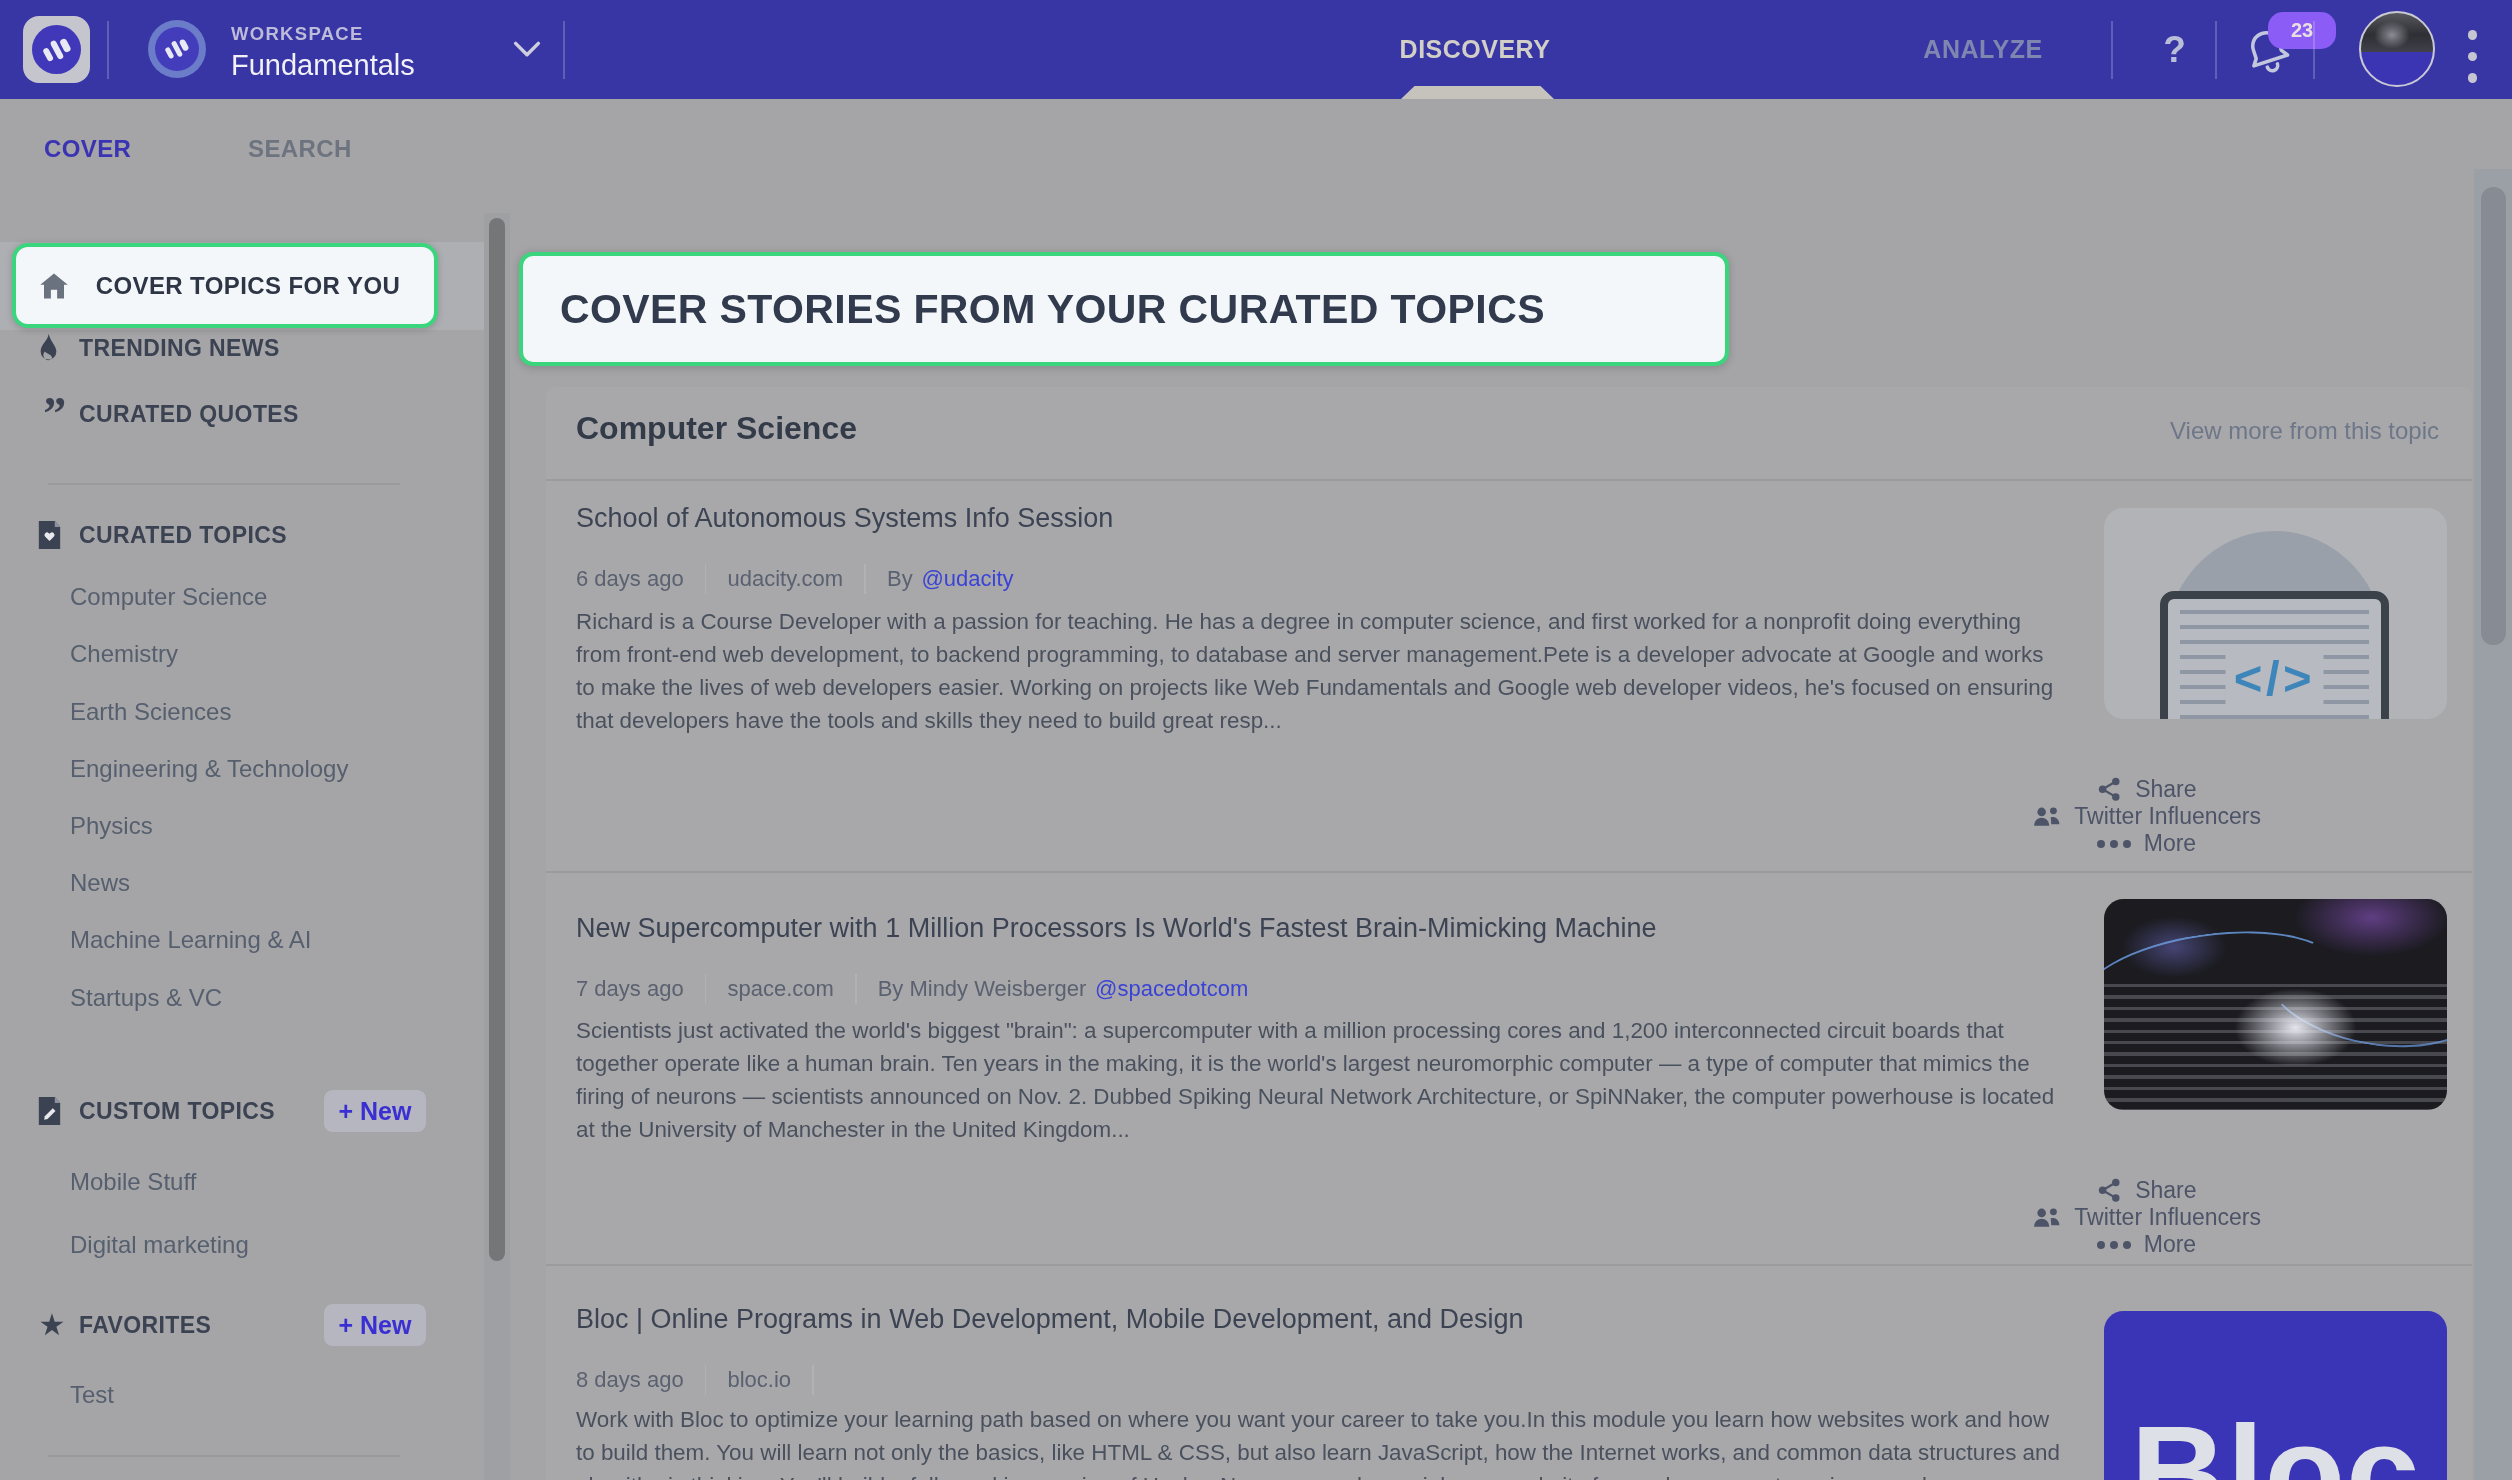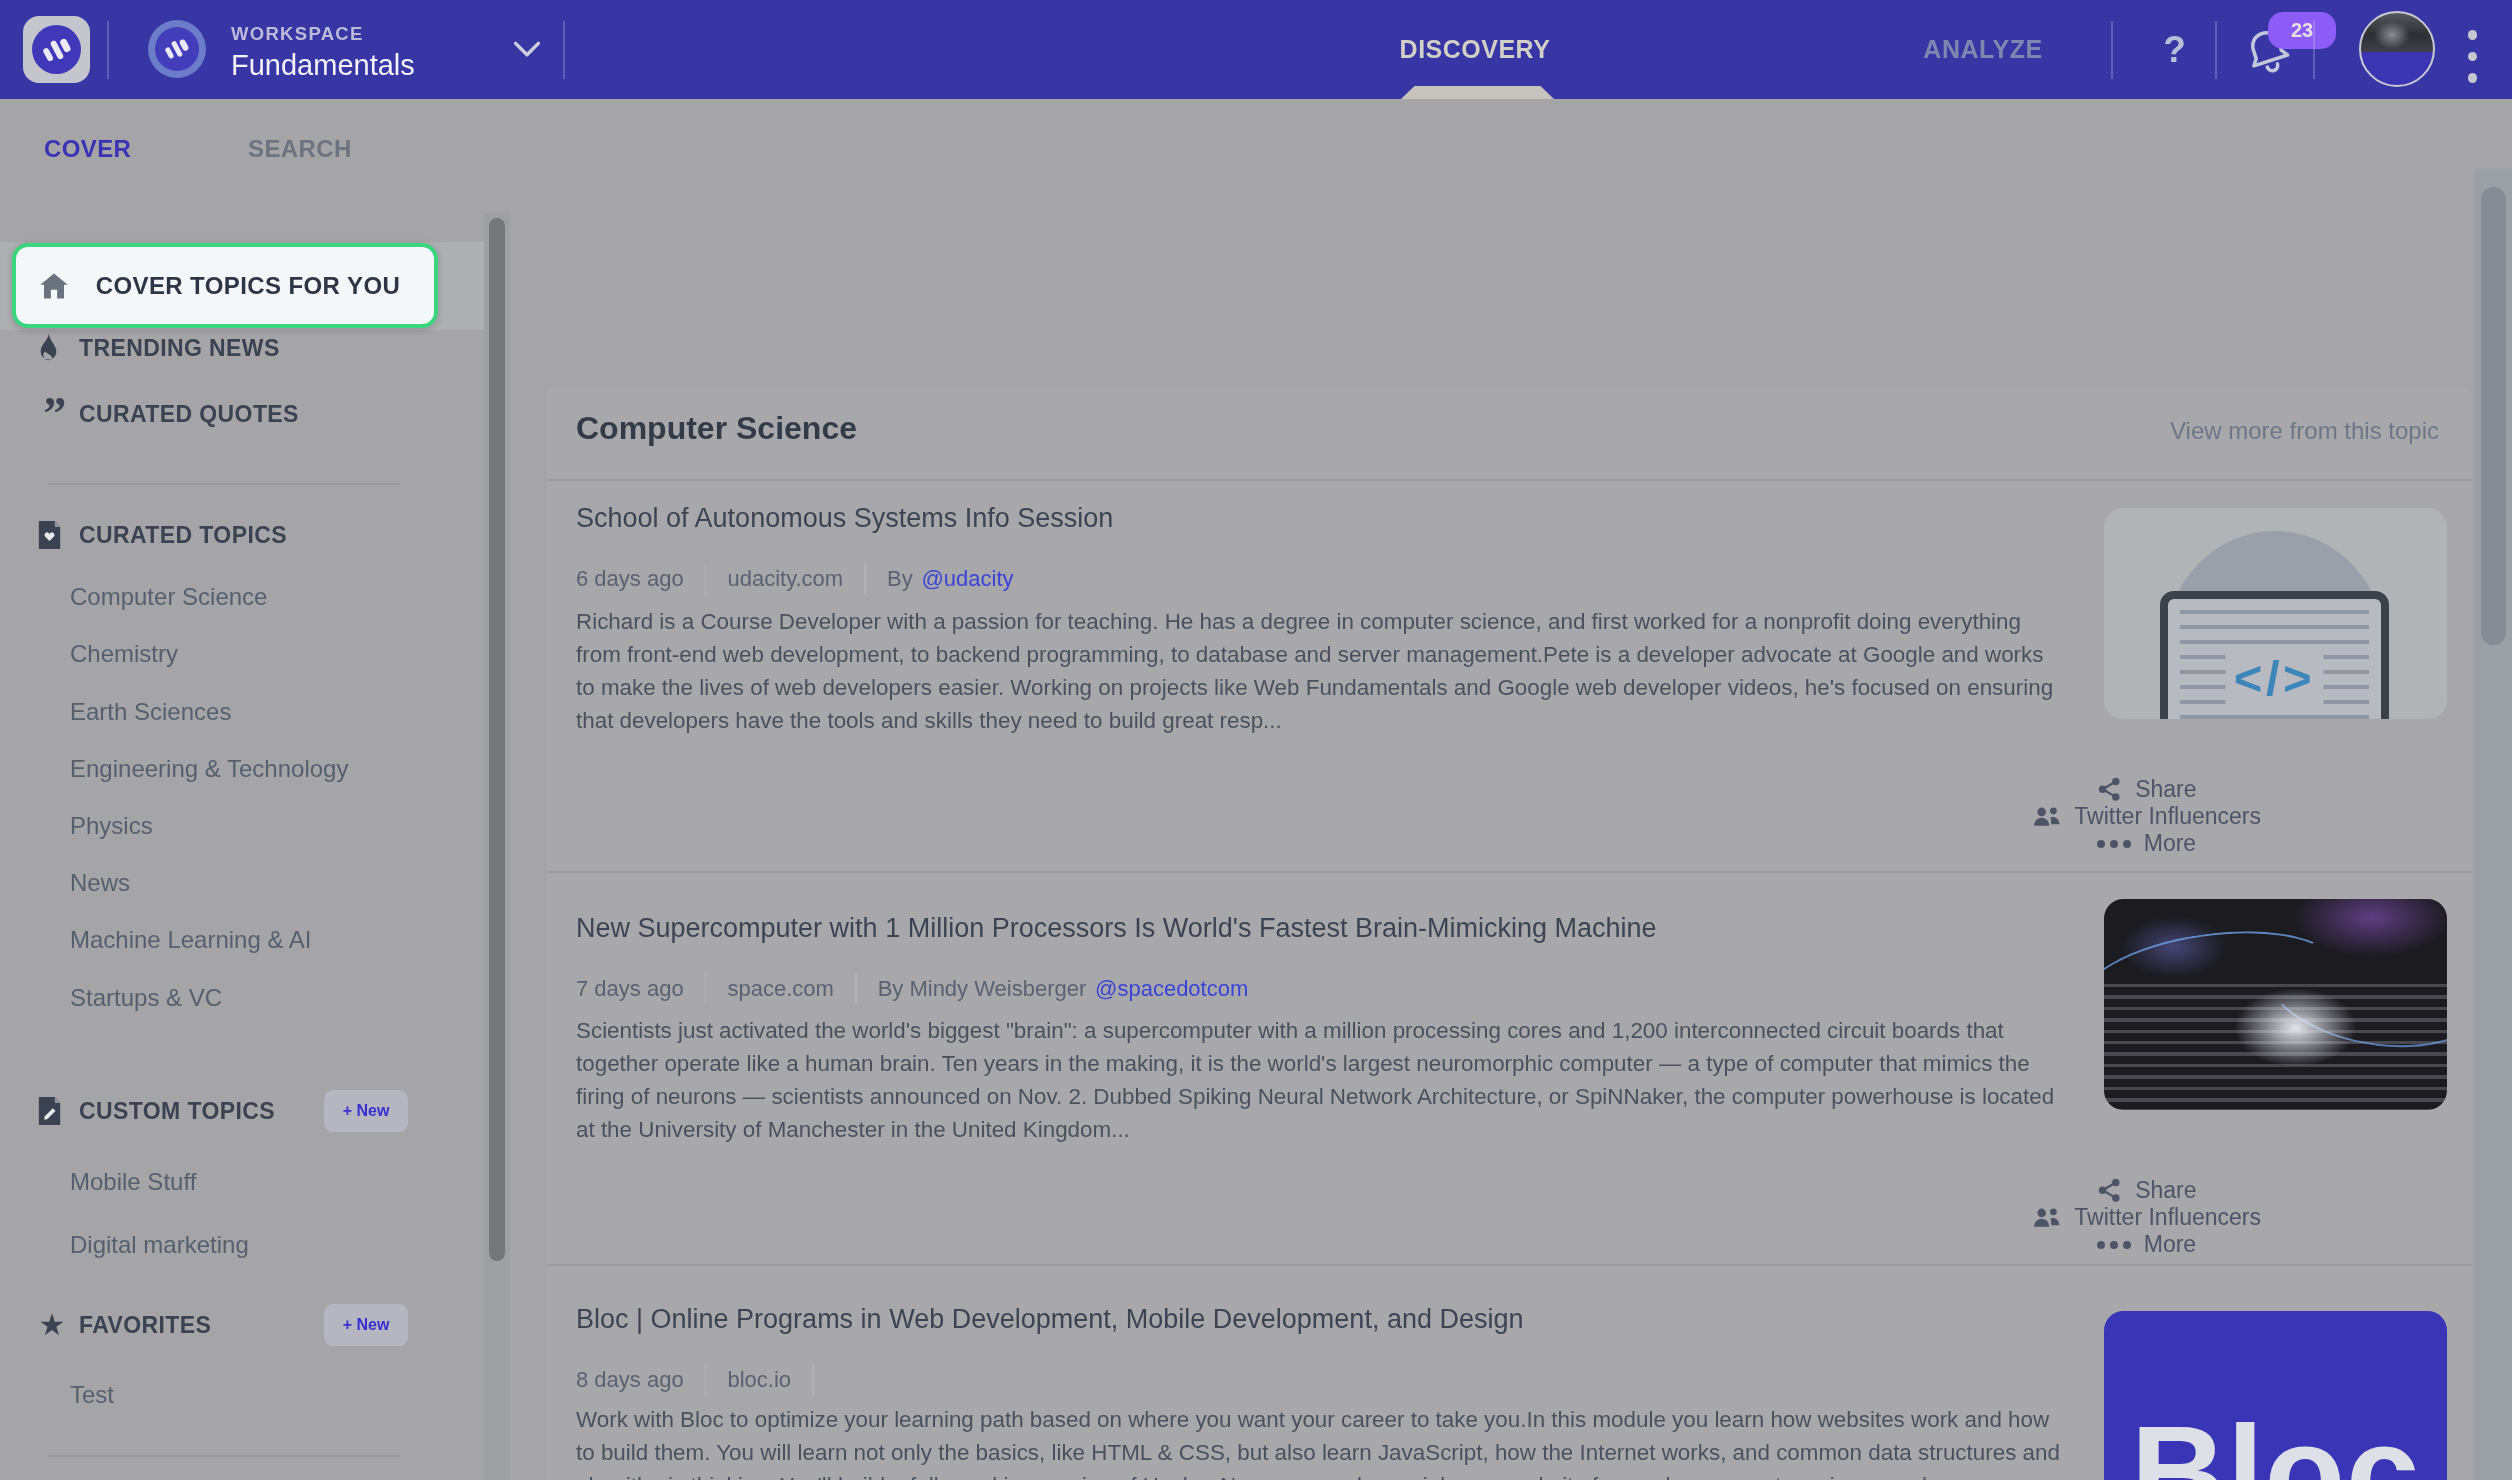--- a/index.html
+++ b/index.html
@@ -46,21 +46,21 @@
   .sidebar { position:absolute; left:0; top:209px; width:511px; height:1272px; }
   .beacon { position:absolute; left:-95px; top:25px; width:106px; height:106px; border-radius:50%; background:#3b33bd; }
   .row-highlight { position:absolute; left:0; top:33px; width:484px; height:88px; background:#aeafb3; }
   .hl-box { position:absolute; left:12.3px; top:34px; width:426px; height:85px; background:#f3f7f9; border:4.4px solid #3bd57e; border-radius:16px; display:flex; align-items:center; padding-left:23px; cursor:pointer; box-shadow:0 1.8px 7px rgba(0,0,0,.18); }
   .hl-box .lbl { margin-left:26.4px; font-size:24px; font-weight:bold; letter-spacing:0.4px; color:#2e3646; }
   .side-item { position:absolute; left:0; width:484px; height:46px; display:flex; align-items:center; cursor:pointer; }
   .side-item .sicon { position:absolute; left:37px; width:30px; text-align:center; }
   .side-item .lbl { position:absolute; left:79px; font-size:23px; font-weight:bold; letter-spacing:0.4px; color:#3b4252; }
   .quote-glyph { font-family:"Liberation Serif", serif; font-size:46px; font-weight:bold; color:#3b4252; line-height:26.4px; letter-spacing:-5.3px; }
   .topic-link { position:absolute; left:70px; width:370px; font-size:24px; color:#565f6e; cursor:pointer; }
-  .new-btn { position:absolute; left:324px; width:84px; height:42px; border-radius:8.8px; background:#b5b6c0; color:#392fd2; font-size:16px; font-weight:bold; display:flex; align-items:center; justify-content:center; cursor:pointer; }
+  .new-btn { position:absolute; left:324px; width:102px; height:42px; border-radius:8.8px; background:#b5b6c0; color:#392fd2; font-size:25px; font-weight:bold; display:flex; align-items:center; justify-content:center; cursor:pointer; }
   .sdiv { position:absolute; left:48px; width:352px; height:1.8px; background:#9a9a9d; }
   .side-scroll-track { position:absolute; left:484px; top:4.4px; width:26.4px; height:1268px; background:#9ea0a4; }
   .side-scroll-thumb { position:absolute; left:489px; top:8.8px; width:16px; height:1043px; border-radius:8px; background:#747678; cursor:grab; }
 
   
   .heading-box { position:absolute; left:519px; top:252px; width:1210px; height:114px; background:#f3f7f9; border:4.4px solid #3bd57e; border-radius:14px; display:flex; align-items:center; padding-left:37px; box-shadow:0 1.8px 8.8px rgba(0,0,0,.18); z-index:10; }
   .heading-box h1 { font-size:41px; font-weight:bold; letter-spacing:0.4px; color:#313b4d; }
   .card { position:absolute; left:546px; top:387px; width:1926px; height:1232px; background:#a8a8aa; border-radius:8.8px; }
   .card-title { position:absolute; left:30px; top:23px; font-size:32px; font-weight:bold; color:#333b49; }
   .view-more { position:absolute; right:33px; top:30px; font-size:24px; color:#6e7789; cursor:pointer; }
@@ -234,20 +234,23 @@
     <div class="new-btn" style="top:1095px">+ New</div>
 
     <div class="topic-link" style="top:1172px">Test</div>
 
     <div class="sdiv" style="top:1246px"></div>
 
     <div class="side-scroll-track"></div>
     <div class="side-scroll-thumb"></div>
   </aside>
 
+  <div class="heading-box">
+    <h1>COVER STORIES FROM YOUR CURATED TOPICS</h1>
+  </div>
 
   <section class="card">
     <h2 class="card-title">Computer Science</h2>
     <a class="view-more">View more from this topic</a>
     <div class="cdiv" style="top:92px"></div>
 
     <h3 class="art-title" style="top:116px">School of Autonomous Systems Info Session</h3>
     <div class="meta" style="top:176px">
       <span>6 days ago</span>
       <span class="sep"></span>

